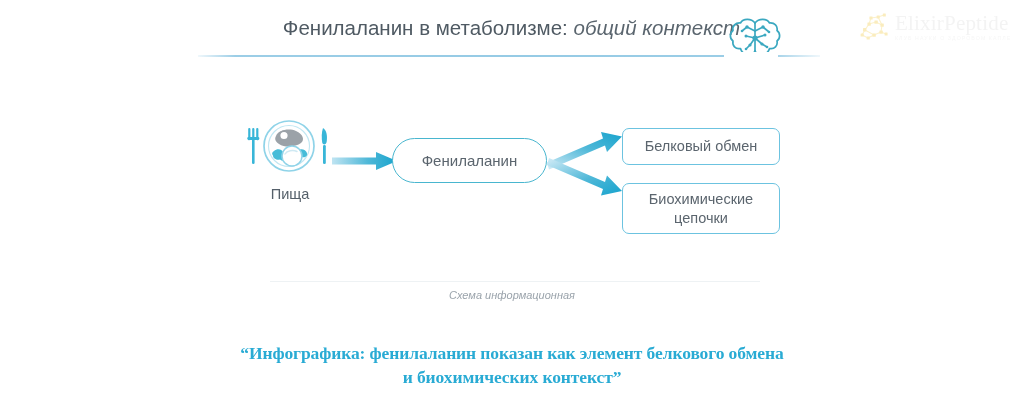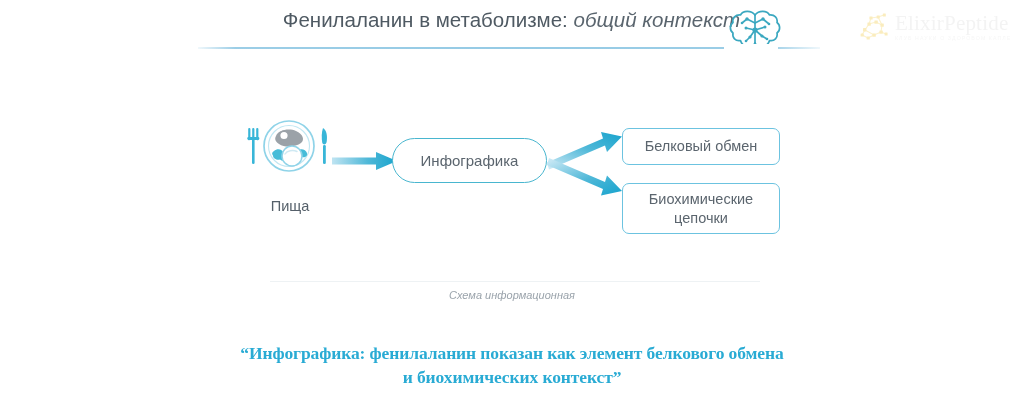--- a/index.html
+++ b/index.html
@@ -56,21 +56,21 @@
     font-size: 5.2px;
     color: #e2e2e2;
     letter-spacing: 1.1px;
     margin-top: 2px;
     white-space: nowrap;
   }
 
   
   .header {
     position: absolute;
-    top: 8px;
+    top: 16px;
     left: 0;
     width: 1024px;
     height: 52px;
   }
   .header-title {
     position: absolute;
     left: 0;
     top: 0;
     width: 740px;
     text-align: right;
@@ -128,21 +128,21 @@
     width: 104px;
     text-align: center;
   }
   .food-icon {
     width: 94px;
     height: 60px;
     margin: 0 auto;
     display: block;
   }
   .food-label {
-    margin-top: 20px;
+    margin-top: 8px;
     font-size: 14.5px;
     color: #55606a;
     font-family: "Liberation Sans", sans-serif;
   }
 
   .arrow-main {
     position: absolute;
     left: 332px;
     top: 48px;
     width: 66px;
@@ -356,21 +356,21 @@
         <linearGradient id="gMain" x1="0" y1="0" x2="1" y2="0">
           <stop offset="0%" stop-color="#bfe4f2"></stop>
           <stop offset="55%" stop-color="#4fb8d8"></stop>
           <stop offset="100%" stop-color="#18a4cd"></stop>
         </linearGradient>
       </defs>
       <path d="M0 9.5 H44 V4 L65 13 L44 22 V16.5 H0 Z" fill="url(#gMain)"></path>
     </svg>
 
     <div class="phe-box">
-      <span>Инфографика</span>
+      <span>Фенилаланин</span>
     </div>
 
     <svg class="arrows-split" viewBox="0 0 84 92">
       <defs>
         <linearGradient id="gUp" x1="0" y1="1" x2="1" y2="0">
           <stop offset="0%" stop-color="#d3ecf7"></stop>
           <stop offset="55%" stop-color="#4fb8d8"></stop>
           <stop offset="100%" stop-color="#17a3cd"></stop>
         </linearGradient>
         <linearGradient id="gDn" x1="0" y1="0" x2="1" y2="1">

